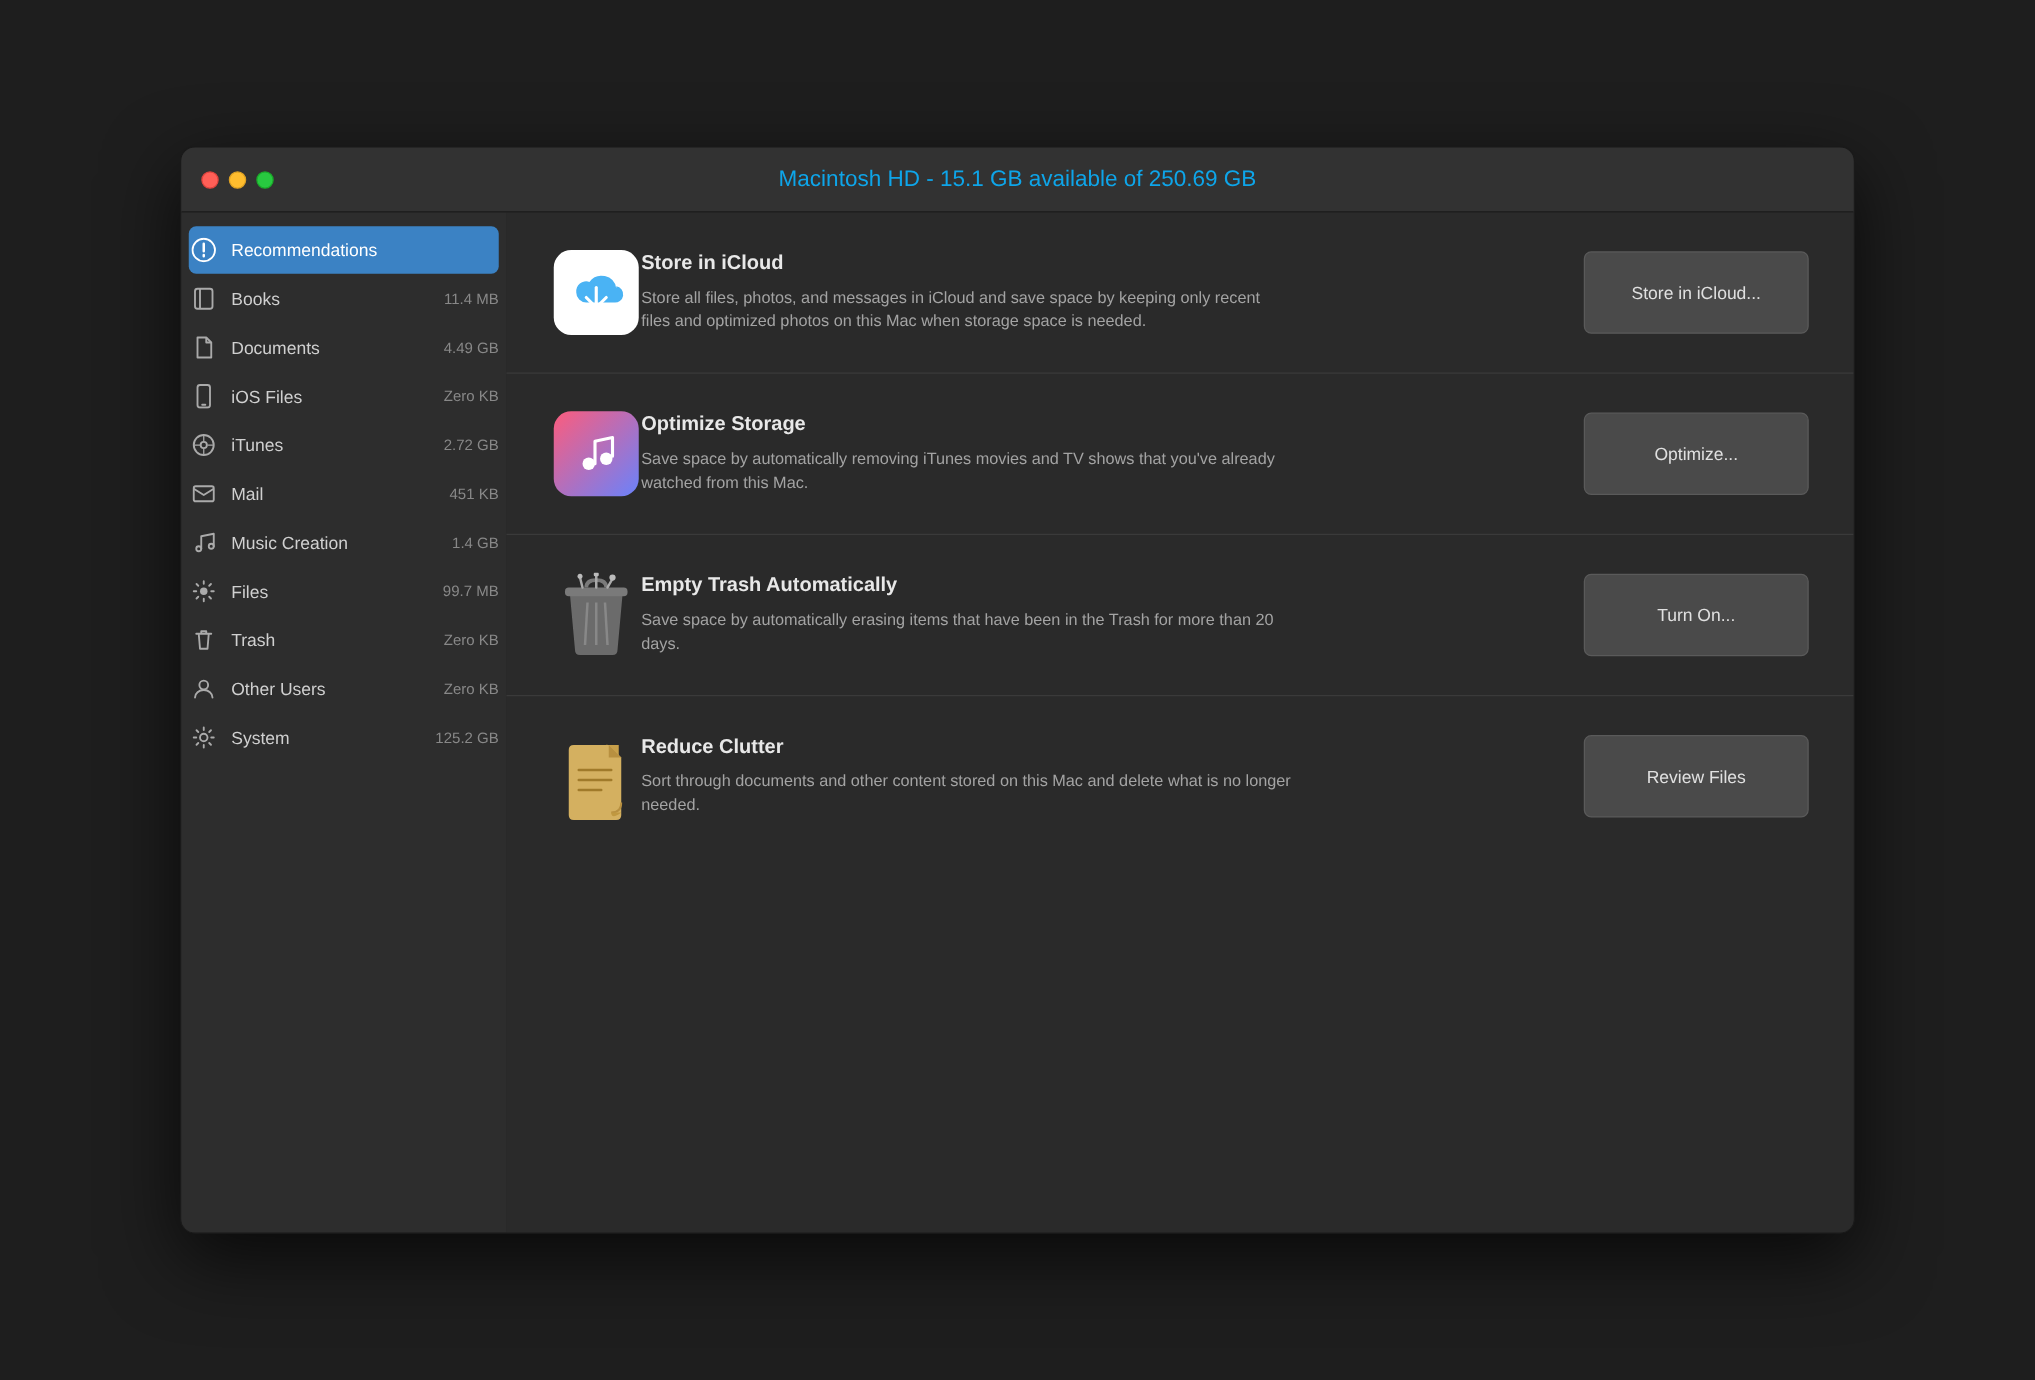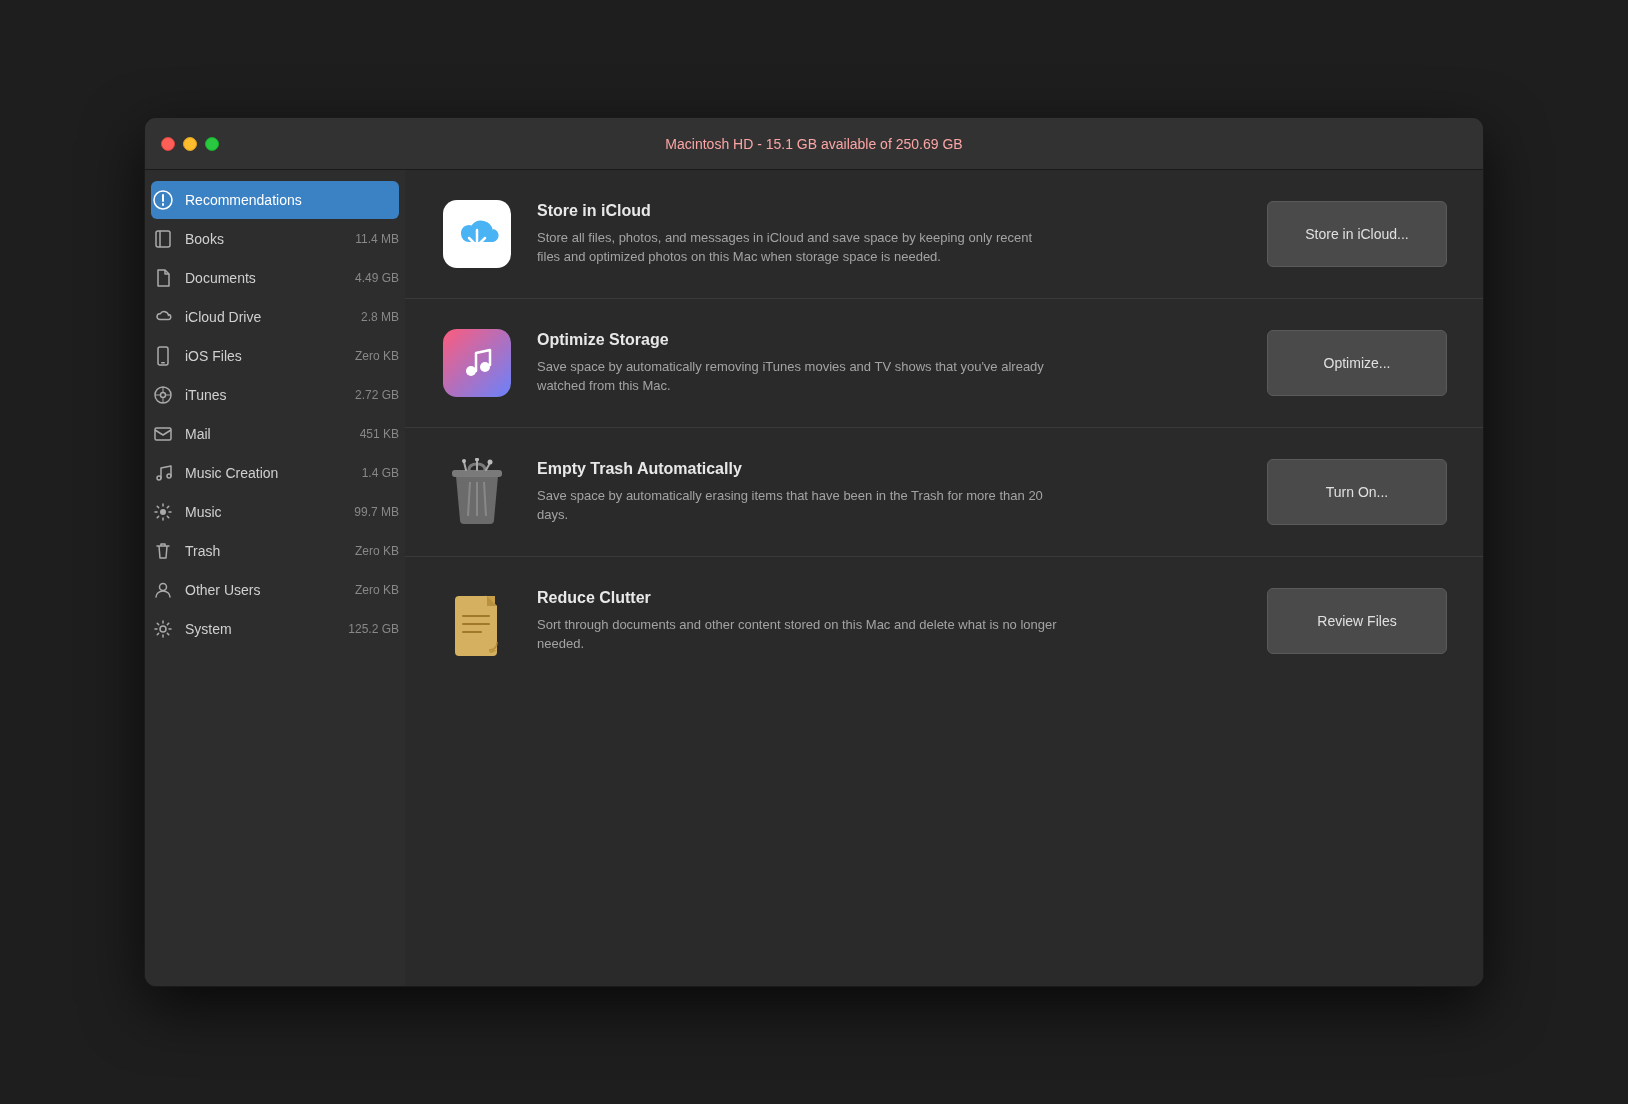--- a/index.html
+++ b/index.html
@@ -51,22 +51,22 @@
       height: 14px;
       border-radius: 50%;
       cursor: pointer;
     }
 
     .tl-close { background: #ff5f57; border: 1px solid #e0443e; }
     .tl-minimize { background: #ffbd2e; border: 1px solid #dea123; }
     .tl-maximize { background: #28c940; border: 1px solid #1aab29; }
 
     .titlebar-title {
-      color: #fca5a5;
-      font-size: 14px;
+      color: #0ea5e9;
+      font-size: 18px;
       font-weight: 500;
     }
 
     
     .main-content {
       display: flex;
       flex: 1;
       overflow: hidden;
     }
 
@@ -127,21 +127,20 @@
       background: #2a2a2a;
       padding: 0;
       overflow-y: auto;
     }
 
     .recommendation-item {
       display: flex;
       align-items: center;
       padding: 28px 36px;
       border-bottom: 1px solid #3a3a3a;
-      gap: 24px;
     }
 
     .recommendation-item:last-child {
       border-bottom: none;
     }
 
     .rec-icon {
       width: 72px;
       height: 72px;
       flex-shrink: 0;
@@ -266,29 +265,20 @@
         <div class="sidebar-icon">
           <svg viewBox="0 0 20 20" fill="none">
             <path d="M5 2h7l4 4v12H5V2z" stroke="#aaa" stroke-width="1.5" stroke-linejoin="round"></path>
             <path d="M12 2v4h4" stroke="#aaa" stroke-width="1.5" stroke-linejoin="round"></path>
           </svg>
         </div>
         <span class="sidebar-label">Documents</span>
         <span class="sidebar-size">4.49 GB</span>
       </div>
 
-      <div class="sidebar-item">
-        <div class="sidebar-icon">
-          <svg viewBox="0 0 20 20" fill="none">
-            <path d="M15.5 8.5A4.5 4.5 0 0 0 7.2 6.8 3 3 0 0 0 4 9.5a3 3 0 0 0 3 3h8a2.5 2.5 0 0 0 .5-5z" stroke="#aaa" stroke-width="1.5" stroke-linejoin="round"></path>
-          </svg>
-        </div>
-        <span class="sidebar-label">iCloud Drive</span>
-        <span class="sidebar-size">2.8 MB</span>
-      </div>
 
       <div class="sidebar-item">
         <div class="sidebar-icon">
           <svg viewBox="0 0 20 20" fill="none">
             <rect x="5" y="1" width="10" height="18" rx="2" stroke="#aaa" stroke-width="1.5"></rect>
             <rect x="8" y="16" width="4" height="1.5" rx="0.75" fill="#aaa"></rect>
           </svg>
         </div>
         <span class="sidebar-label">iOS Files</span>
         <span class="sidebar-size">Zero KB</span>
@@ -330,21 +320,21 @@
         <span class="sidebar-size">1.4 GB</span>
       </div>
 
       <div class="sidebar-item">
         <div class="sidebar-icon">
           <svg viewBox="0 0 20 20" fill="none">
             <circle cx="10" cy="10" r="3" fill="#aaa"></circle>
             <path d="M10 2v2M10 16v2M2 10h2M16 10h2M4.22 4.22l1.41 1.41M14.37 14.37l1.41 1.41M4.22 15.78l1.41-1.41M14.37 5.63l1.41-1.41" stroke="#aaa" stroke-width="1.5" stroke-linecap="round"></path>
           </svg>
         </div>
-        <span class="sidebar-label">Music</span>
+        <span class="sidebar-label">Files</span>
         <span class="sidebar-size">99.7 MB</span>
       </div>
 
       <div class="sidebar-item">
         <div class="sidebar-icon">
           <svg viewBox="0 0 20 20" fill="none">
             <path d="M4 5h12M8 5V3h4v2M6 5l1 12h6l1-12" stroke="#aaa" stroke-width="1.5" stroke-linecap="round" stroke-linejoin="round"></path>
           </svg>
         </div>
         <span class="sidebar-label">Trash</span>

